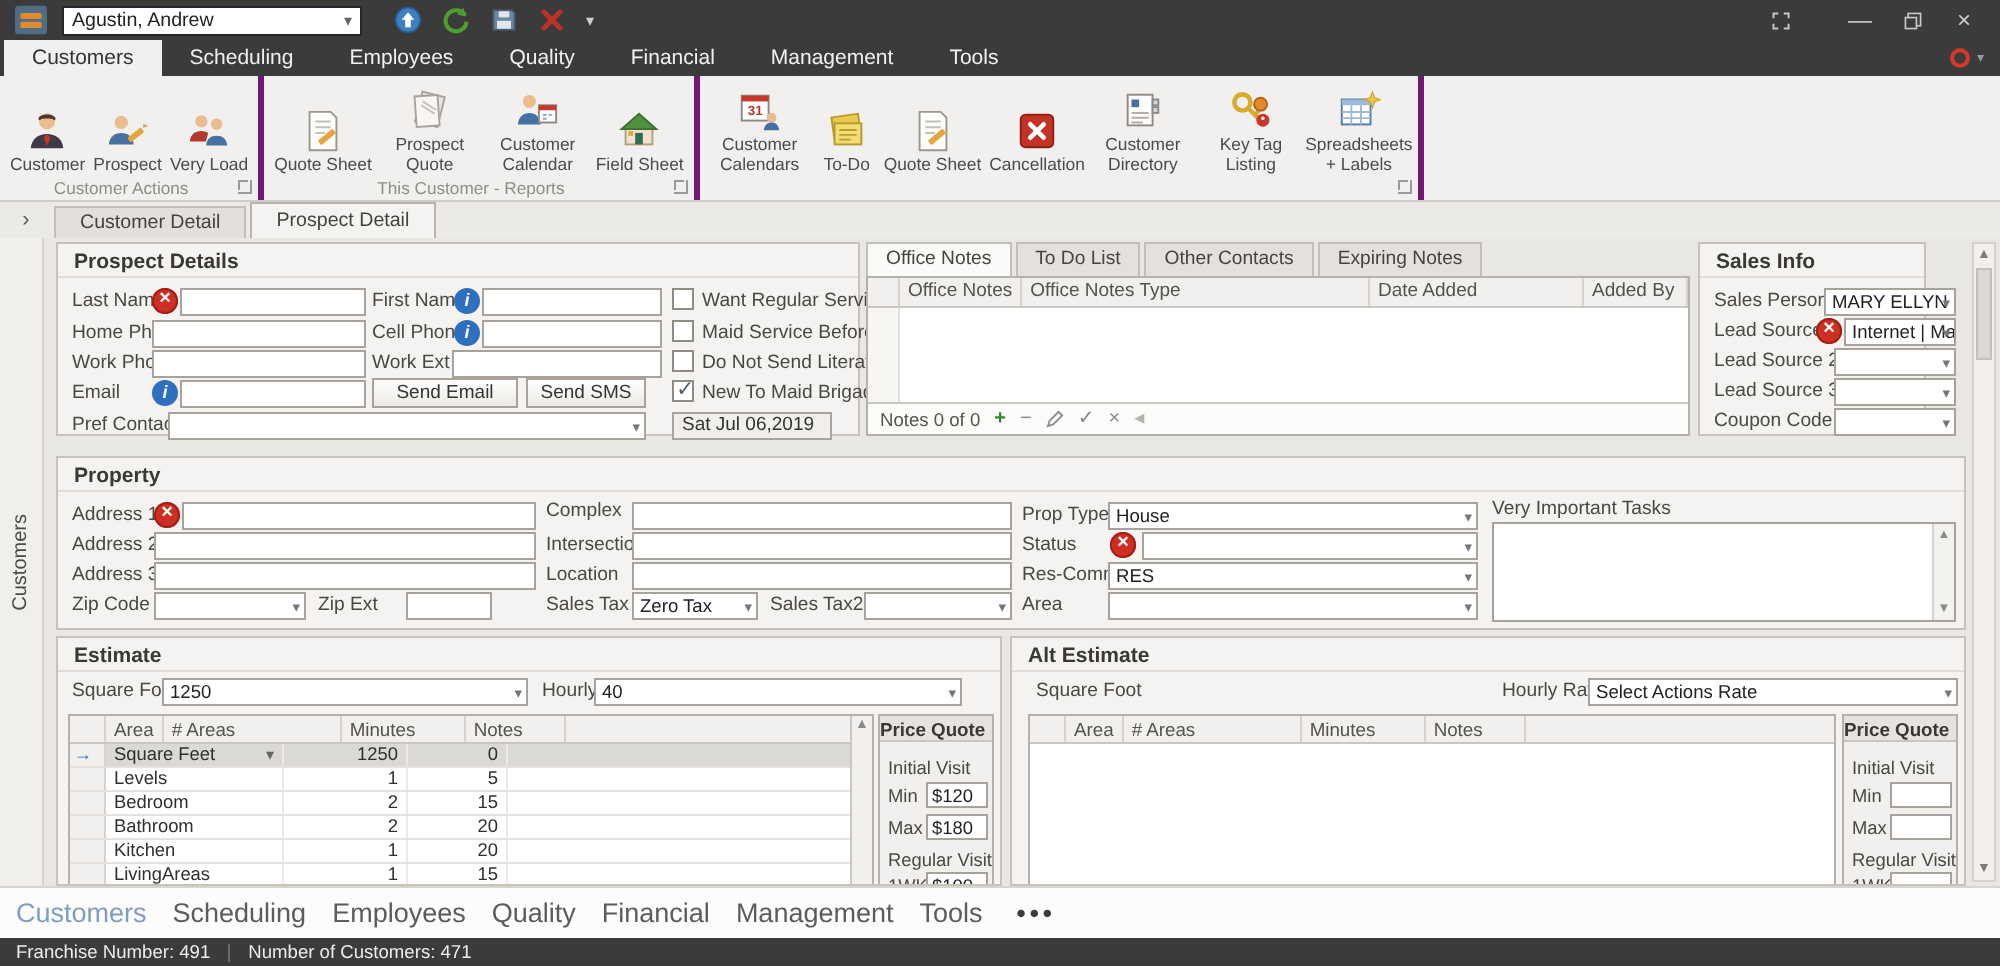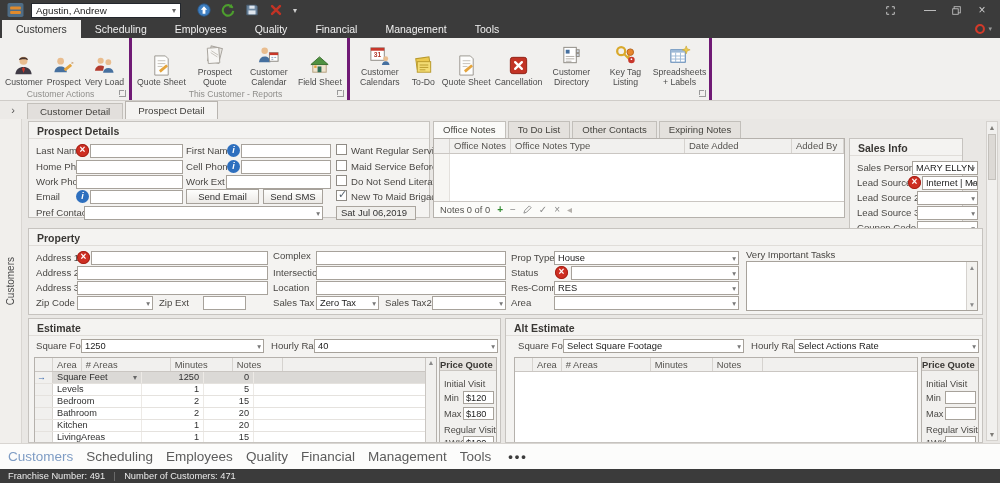--- a/index.html
+++ b/index.html
@@ -416,21 +416,21 @@
         <svg viewBox="0 0 10 10">
             <path d="M1 9l1-3 5-5 2 2-5 5z" fill="none" stroke="#8a8a8a"></path>
           </svg>
         <span class="fi">✓</span>
         <span class="fi">×</span>
         <span class="fi" style="color:#b5b1ac">◂</span>
       </div>
     </div>
   </div>
 
-  <div class="gb" style="left:849px;top:138px;width:114px;height:97px;">
+  <div class="gb" style="left:849px;top:121px;width:114px;height:97px;">
     <div class="gb-title">Sales Info</div>
     <div class="flabel" style="left:7px;top:22px;">Sales Person</div>
     <div class="combo" style="left:62px;top:22px;width:66px;">MARY ELLYN</div>
     <div class="flabel" style="left:7px;top:37px;">Lead Source</div>
     <div class="err-ic" style="left:58px;top:37px;">×</div>
     <div class="combo" style="left:72px;top:37px;width:56px;">Internet | Maid</div>
     <div class="flabel" style="left:7px;top:52px;">Lead Source 2</div>
     <div class="combo" style="left:67px;top:52px;width:61px;"></div>
     <div class="flabel" style="left:7px;top:67px;">Lead Source 3</div>
     <div class="combo" style="left:67px;top:67px;width:61px;"></div>
@@ -480,21 +480,21 @@
           <div class="arr dn">▼</div>
         </div>
     </div>
   </div>
 
   <div class="gb" style="left:28px;top:318px;width:473px;height:125px;overflow:hidden;">
     <div class="gb-title">Estimate</div>
     <div class="flabel" style="left:7px;top:20px;">Square Foot</div>
     <div class="combo" style="left:52px;top:20px;width:183px;">1250</div>
     <div class="flabel" style="left:242px;top:20px;">Hourly Rate</div>
-    <div class="combo" style="left:285px;top:20px;width:184px;">40</div>
+    <div class="combo" style="left:268px;top:20px;width:184px;">40</div>
 
     <div class="egrid" style="left:5px;top:38px;width:403px;height:86px;">
       <div class="ehead">
         <div class="hind"></div>
         <div style="display:flex;flex:1;">
             <div class="hc">Area</div>
             <div class="hc"># Areas</div>
             <div class="hc">Minutes</div>
             <div class="hc">Notes</div>
           </div>
@@ -555,21 +555,20 @@
       <input class="pq-input" style="left: 23px; top: 49px;" value="$180">
       <div class="flabel" style="left:4px;top:65px;">Regular Visits</div>
       <div class="flabel" style="left:4px;top:78px;">1WK</div>
       <input class="pq-input" style="left: 23px; top: 78px;" value="$100">
     </div>
   </div>
 
   <div class="gb" style="left:505px;top:318px;width:478px;height:125px;overflow:hidden;">
     <div class="gb-title">Alt Estimate</div>
     <div class="flabel" style="left:12px;top:20px;">Square Foot</div>
-    <div class="combo" style="left:57px;top:20px;width:181px;">Select Square Footage</div>
     <div class="flabel" style="left:245px;top:20px;">Hourly Rate</div>
     <div class="combo" style="left:288px;top:20px;width:185px;">Select Actions Rate</div>
 
     <div class="egrid" style="left:8px;top:38px;width:404px;height:86px;">
       <div class="ehead">
         <div class="hind"></div>
         <div style="display:flex;flex:1;">
             <div class="hc">Area</div>
             <div class="hc"># Areas</div>
             <div class="hc">Minutes</div>

